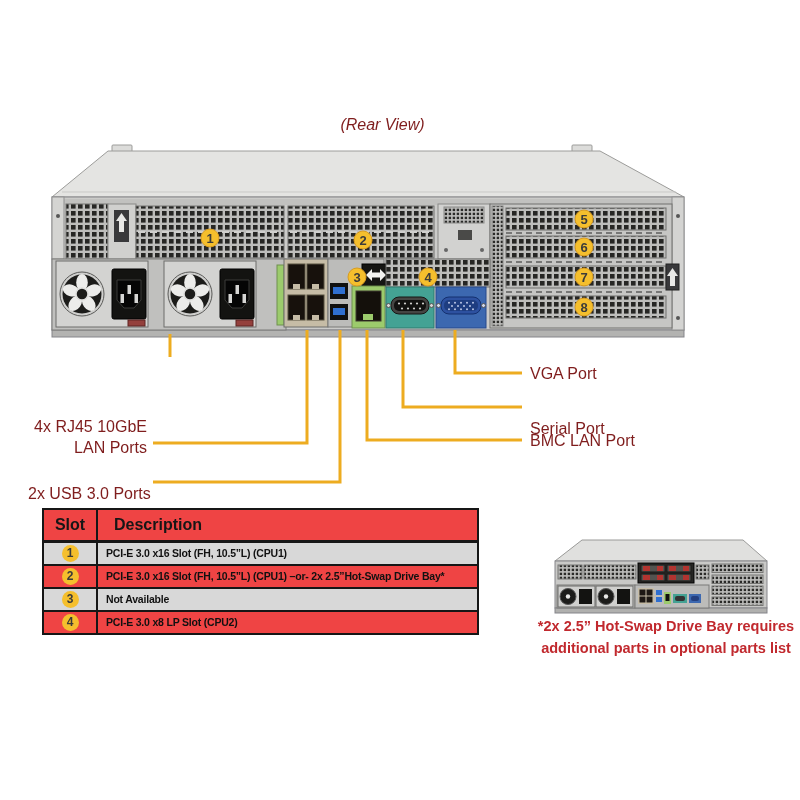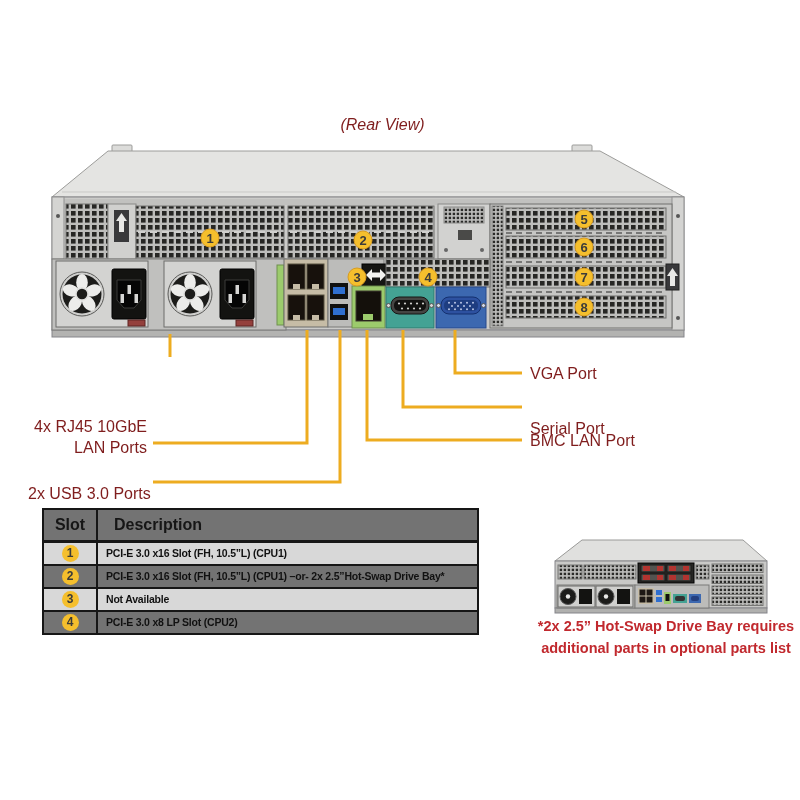--- a/index.html
+++ b/index.html
@@ -10,21 +10,21 @@
   .title{left:300px;top:114px;width:165px;text-align:center;font-style:italic;font-size:16px;}
   .lbl-psu{left:50px;top:357px;width:214px;text-align:center;}
   .lbl-lan{left:28px;top:416px;width:119px;text-align:right;}
   .lbl-usb{left:28px;top:470px;width:120px;text-align:right;white-space:nowrap;margin-top:13px;}
   .lbl-vga{left:530px;top:363px;}
   .lbl-serial{left:530px;top:397px;margin-top:21px;}
   .lbl-bmc{left:530px;top:430px;}
   .note{position:absolute;left:528px;top:616px;width:276px;text-align:center;
         color:#c1292e;font-weight:700;font-size:14.5px;line-height:21.5px;white-space:nowrap;}
   table.slot-table{position:absolute;left:42px;top:508px;width:437px;border-collapse:collapse;
-        table-layout:fixed;background:#737373;}
+        table-layout:fixed;background:#ef4444;}
   .slot-table th,.slot-table td{border:2px solid #161616;}
   .slot-table thead th{height:28px;font-size:16px;color:#161616;border-bottom:3px solid #161616;}
   .slot-table th.col-slot{width:50px;text-align:center;}
   .slot-table th.col-desc{text-align:left;padding-left:16px;}
   .slot-table tbody tr{height:23px;}
   .slot-table tbody tr.shaded{background:#d8d8d8;}
   .slot-table td.slot-cell{text-align:center;vertical-align:middle;white-space:nowrap;}
   .badge{display:inline-block;width:17px;height:17px;border-radius:50%;background:#f5bf2d;
          color:#3b3b39;font-weight:700;font-size:12px;line-height:17px;text-align:center;
          vertical-align:middle;}

